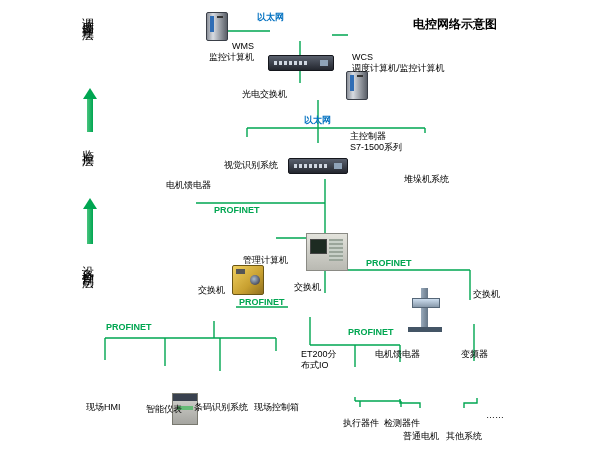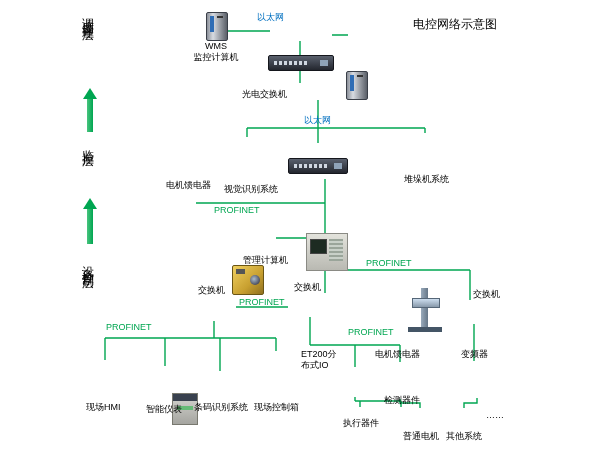--- a/index.html
+++ b/index.html
@@ -1,23 +1,23 @@
 <!DOCTYPE html>
 <html><head>
 <meta charset="utf-8">
 <style>
   html,body{margin:0;padding:0;background:#fff}
   .canvas{position:relative;width:600px;height:450px;background:#fff;font-family:"Liberation Sans",sans-serif;overflow:hidden}
   .wires{position:absolute;left:0;top:0}
   .lbl{position:absolute;font-size:9px;line-height:11px;color:#000;white-space:nowrap}
-  .lbl.c{text-align:center}
-  .net{position:absolute;font-size:9px;font-weight:normal;white-space:nowrap}
+  .lbl.c{text-align:right}
+  .net{position:absolute;font-size:9px;font-weight:bold;white-space:nowrap}
   .eth{color:#0070C0}
   .pfn{color:#00A651}
-  .title{position:absolute;left:413px;top:16px;font-size:12px;font-weight:normal;color:#000}
+  .title{position:absolute;left:413px;top:16px;font-size:12px;font-weight:bold;color:#000}
   .layer{position:absolute;writing-mode:vertical-rl;text-orientation:upright;font-size:12px;letter-spacing:3px;color:#000}
   .arrow{position:absolute;width:14px}
   .arrow .head{width:0;height:0;border-left:7px solid transparent;border-right:7px solid transparent;border-bottom:11px solid #00A651;margin:0 auto}
   .arrow .shaft{width:6px;background:linear-gradient(90deg,#49c47e,#00A651);margin:0 auto}
   .node{position:absolute}
   .icon-server{width:20px;height:27px;position:relative;background:linear-gradient(90deg,#8a8f98,#d8dce2 30%,#5a5f68);border:1px solid #3a3f48;border-radius:2px}
   .icon-server::before{content:"";position:absolute;left:3px;top:3px;width:4px;height:16px;background:#2f6db5}
   .icon-server::after{content:"";position:absolute;right:4px;top:3px;width:6px;height:2px;background:#333}
   .icon-switch{height:14px;background:linear-gradient(#5a616e,#23262e);border:1px solid #14161c;border-radius:2px;position:relative}
   .icon-switch::before{content:"";position:absolute;left:5px;top:5px;width:34px;height:4px;background:repeating-linear-gradient(90deg,#cfd6e0 0 3px,transparent 3px 5px)}
@@ -69,29 +69,37 @@
   <div class="layer" style="left:79px;top:256px">设备控制层</div>
 
   <div class="node icon-server" style="left:206px;top:12px"></div>
   <div class="lbl c" style="left:178px;top:41px;width:76px">
     <div>WMS</div>
     <div>监控计算机</div>
   </div>
   <span class="net eth" style="left:257px;top:11px">以太网</span>
   <div class="node icon-switch" style="left:268px;top:26px;width:64px"></div>
   <div class="node icon-server" style="left:346px;top:26px"></div>
+  <div class="lbl" style="left:352px;top:52px">
+    <div>WCS</div>
+    <div>调度计算机/监控计算机</div>
+  </div>
 
   <span class="lbl" style="left:242px;top:89px">光电交换机</span>
   <div class="node icon-switch" style="left:288px;top:84px;width:58px"></div>
   <span class="net eth" style="left:304px;top:114px">以太网</span>
 
   <div class="node icon-plc" style="left:306px;top:143px"></div>
+  <div class="lbl" style="left:350px;top:131px">
+    <div>主控制器</div>
+    <div>S7-1500系列</div>
+  </div>
 
   <div class="node icon-camera" style="left:232px;top:137px"></div>
-  <span class="lbl" style="left:224px;top:184px">视觉识别系统</span>
+  <span class="lbl" style="left:224px;top:160px">视觉识别系统</span>
   <div class="node icon-crane" style="left:408px;top:130px">
       <div class="mast"></div>
       <div class="arm"></div>
       <div class="base"></div>
     </div>
   <span class="lbl" style="left:404px;top:174px">堆垛机系统</span>
 
   <span class="lbl" style="left:166px;top:180px">电机馈电器</span>
   <div class="node icon-module" style="left:172px;top:191px"></div>
   <span class="net pfn" style="left:214px;top:205px">PROFINET</span>
@@ -121,21 +129,21 @@
     <div>ET200分</div>
     <div>布式IO</div>
   </div>
 
   <span class="lbl" style="left:375px;top:349px">电机馈电器</span>
 
   <span class="lbl" style="left:461px;top:349px">变频器</span>
 
   <span class="lbl" style="left:343px;top:418px">执行器件</span>
 
-  <span class="lbl" style="left:384px;top:395px">检测器件</span>
+  <span class="lbl" style="left:384px;top:418px">检测器件</span>
 
   <span class="lbl" style="left:403px;top:431px">普通电机</span>
 
   <span class="lbl" style="left:446px;top:431px">其他系统</span>
 
   <span class="lbl" style="left:486px;top:410px">……</span>
 
 </div>
 
 </body></html>

